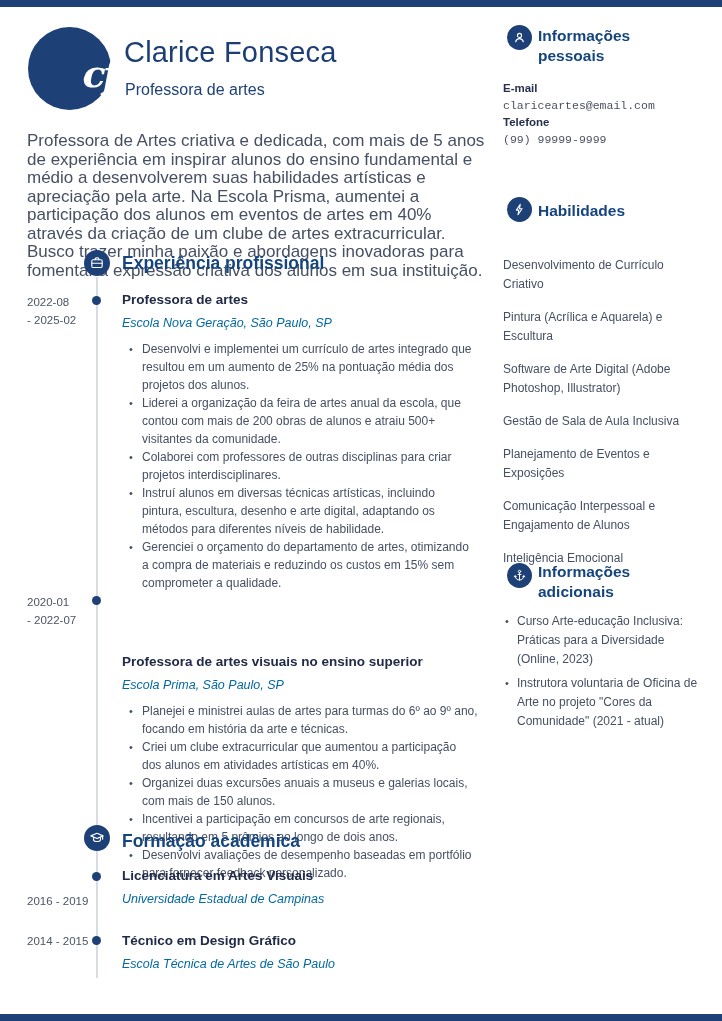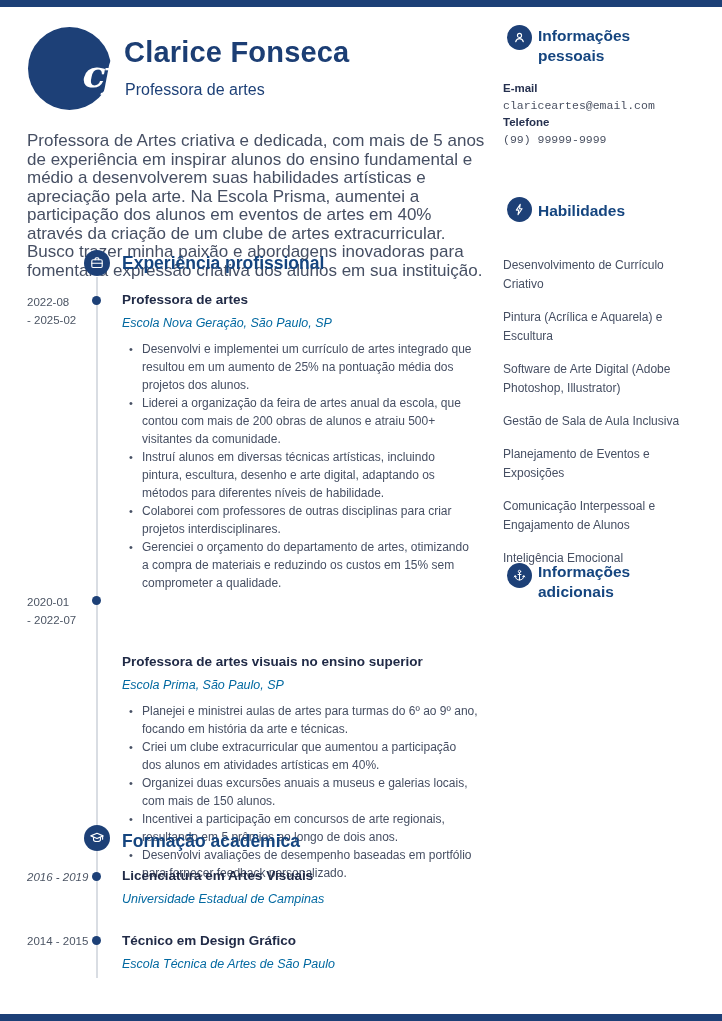--- a/index.html
+++ b/index.html
@@ -18,42 +18,42 @@
   .abs{position:absolute;}
   .accentbar{left:0;width:722px;height:7px;background:var(--accent);}
   .topbar{top:0;}
   .botbar{top:1014px;}
 
   
   .avatar{left:28px;top:27px;width:83px;height:83px;border-radius:50%;background:var(--accent);
           display:flex;align-items:center;justify-content:flex-end;}
   .avatar span{font-family:"DejaVu Serif",serif;font-style:italic;font-weight:bold;color:#fff;
                font-size:38px;transform:translate(5px,5px);letter-spacing:-3px;}
-  .name{left:124px;top:37px;font-size:29px;font-weight:bold;color:#1c3e74;line-height:30px;letter-spacing:0.2px;}
+  .name{left:124px;top:37px;font-size:29px;font-weight:normal;color:#1c3e74;line-height:30px;letter-spacing:0.2px;}
   .subtitle{left:125px;top:80px;font-size:16px;color:var(--accent);line-height:20px;}
   .summary{left:27px;top:132px;width:462px;font-size:17px;line-height:18.5px;color:var(--body);}
 
   
   .sec-icon{width:26px;height:26px;border-radius:50%;background:var(--accent);
             display:flex;align-items:center;justify-content:center;}
   .sec-icon svg{width:16px;height:16px;}
   .sec-title{font-size:17.5px;font-weight:bold;color:var(--heading);line-height:22px;}
   .icon-exp{left:84px;top:250px;}
   .title-exp{left:122px;top:252px;}
   .icon-edu{left:84px;top:825px;}
   .title-edu{left:122px;top:830px;}
 
   
   .timeline{left:96px;top:277px;width:1.5px;height:701px;background:var(--line);}
   .dot{width:9px;height:9px;border-radius:50%;background:var(--accent);left:92px;}
   .dot-e1{top:296px;} .dot-e2{top:596px;} .dot-g1{top:872px;} .dot-g2{top:936px;}
 
   .dates{left:27px;font-size:11.5px;color:var(--date);line-height:17.5px;}
   .dates-e1{top:294px;} .dates-e2{top:594px;}
-  .dates-g1{top:869px;font-style:italic;} .dates-g2{top:933px;}
+  .dates-g1{top:893px;} .dates-g2{top:933px;}
 
   .entry{left:122px;width:356px;}
   .entry-e1{top:290px;} .entry-e2{top:616px;margin-top:36px;}
   .entry-g1{top:866px;} .entry-g2{top:931px;}
   .role{font-size:13.5px;font-weight:bold;color:var(--role);line-height:20px;}
   .org{font-size:12.5px;font-style:italic;color:#0369a1;line-height:19px;margin-top:4px;}
   ul.bullets{list-style:none;margin-top:7px;}
   ul.bullets li{position:relative;padding-left:20px;font-size:12px;line-height:18px;color:var(--body);}
   ul.bullets li::before{content:"•";position:absolute;left:7px;top:0;font-size:11px;color:var(--body);}
 
@@ -107,22 +107,22 @@
     <div>2022-08</div>
     <div>- 2025-02</div>
   </div>
   <div class="abs dot dot-e1"></div>
   <div class="abs entry entry-e1">
     <div class="role">Professora de artes</div>
     <div class="org">Escola Nova Geração, São Paulo, SP</div>
     <ul class="bullets">
       <li>Desenvolvi e implementei um currículo de artes integrado que resultou em um aumento de 25% na pontuação média dos projetos dos alunos.</li>
       <li>Liderei a organização da feira de artes anual da escola, que contou com mais de 200 obras de alunos e atraiu 500+ visitantes da comunidade.</li>
+      <li>Colaborei com professores de outras disciplinas para criar projetos interdisciplinares.</li>
       <li>Instruí alunos em diversas técnicas artísticas, incluindo pintura, escultura, desenho e arte digital, adaptando os métodos para diferentes níveis de habilidade.</li>
-      <li>Colaborei com professores de outras disciplinas para criar projetos interdisciplinares.</li>
       <li>Gerenciei o orçamento do departamento de artes, otimizando a compra de materiais e reduzindo os custos em 15% sem comprometer a qualidade.</li>
     </ul>
   </div>
 
   <div class="abs dates dates-e2">
     <div>2020-01</div>
     <div>- 2022-07</div>
   </div>
   <div class="abs dot dot-e2"></div>
   <div class="abs entry entry-e2">
@@ -204,14 +204,18 @@
       <path d="M5 12.8c.3 4.2 3.3 6.4 7 6.4s6.7-2.2 7-6.4"></path>
       <path d="M5 12.8 3.4 14.2M5 12.8l2 1.1"></path>
       <path d="M19 12.8l1.6 1.4M19 12.8l-2 1.1"></path>
       <path d="M9.6 10.4h4.8"></path>
     </svg>
   </div>
   <h2 class="abs rhead rhead-add">
     <div>Informações</div>
     <div>adicionais</div>
   </h2>
+  <ul class="abs addlist">
+    <li>Curso Arte-educação Inclusiva: Práticas para a Diversidade (Online, 2023)</li>
+    <li>Instrutora voluntaria de Oficina de Arte no projeto "Cores da Comunidade" (2021 - atual)</li>
+  </ul>
 
 </div>
 
 </body></html>

